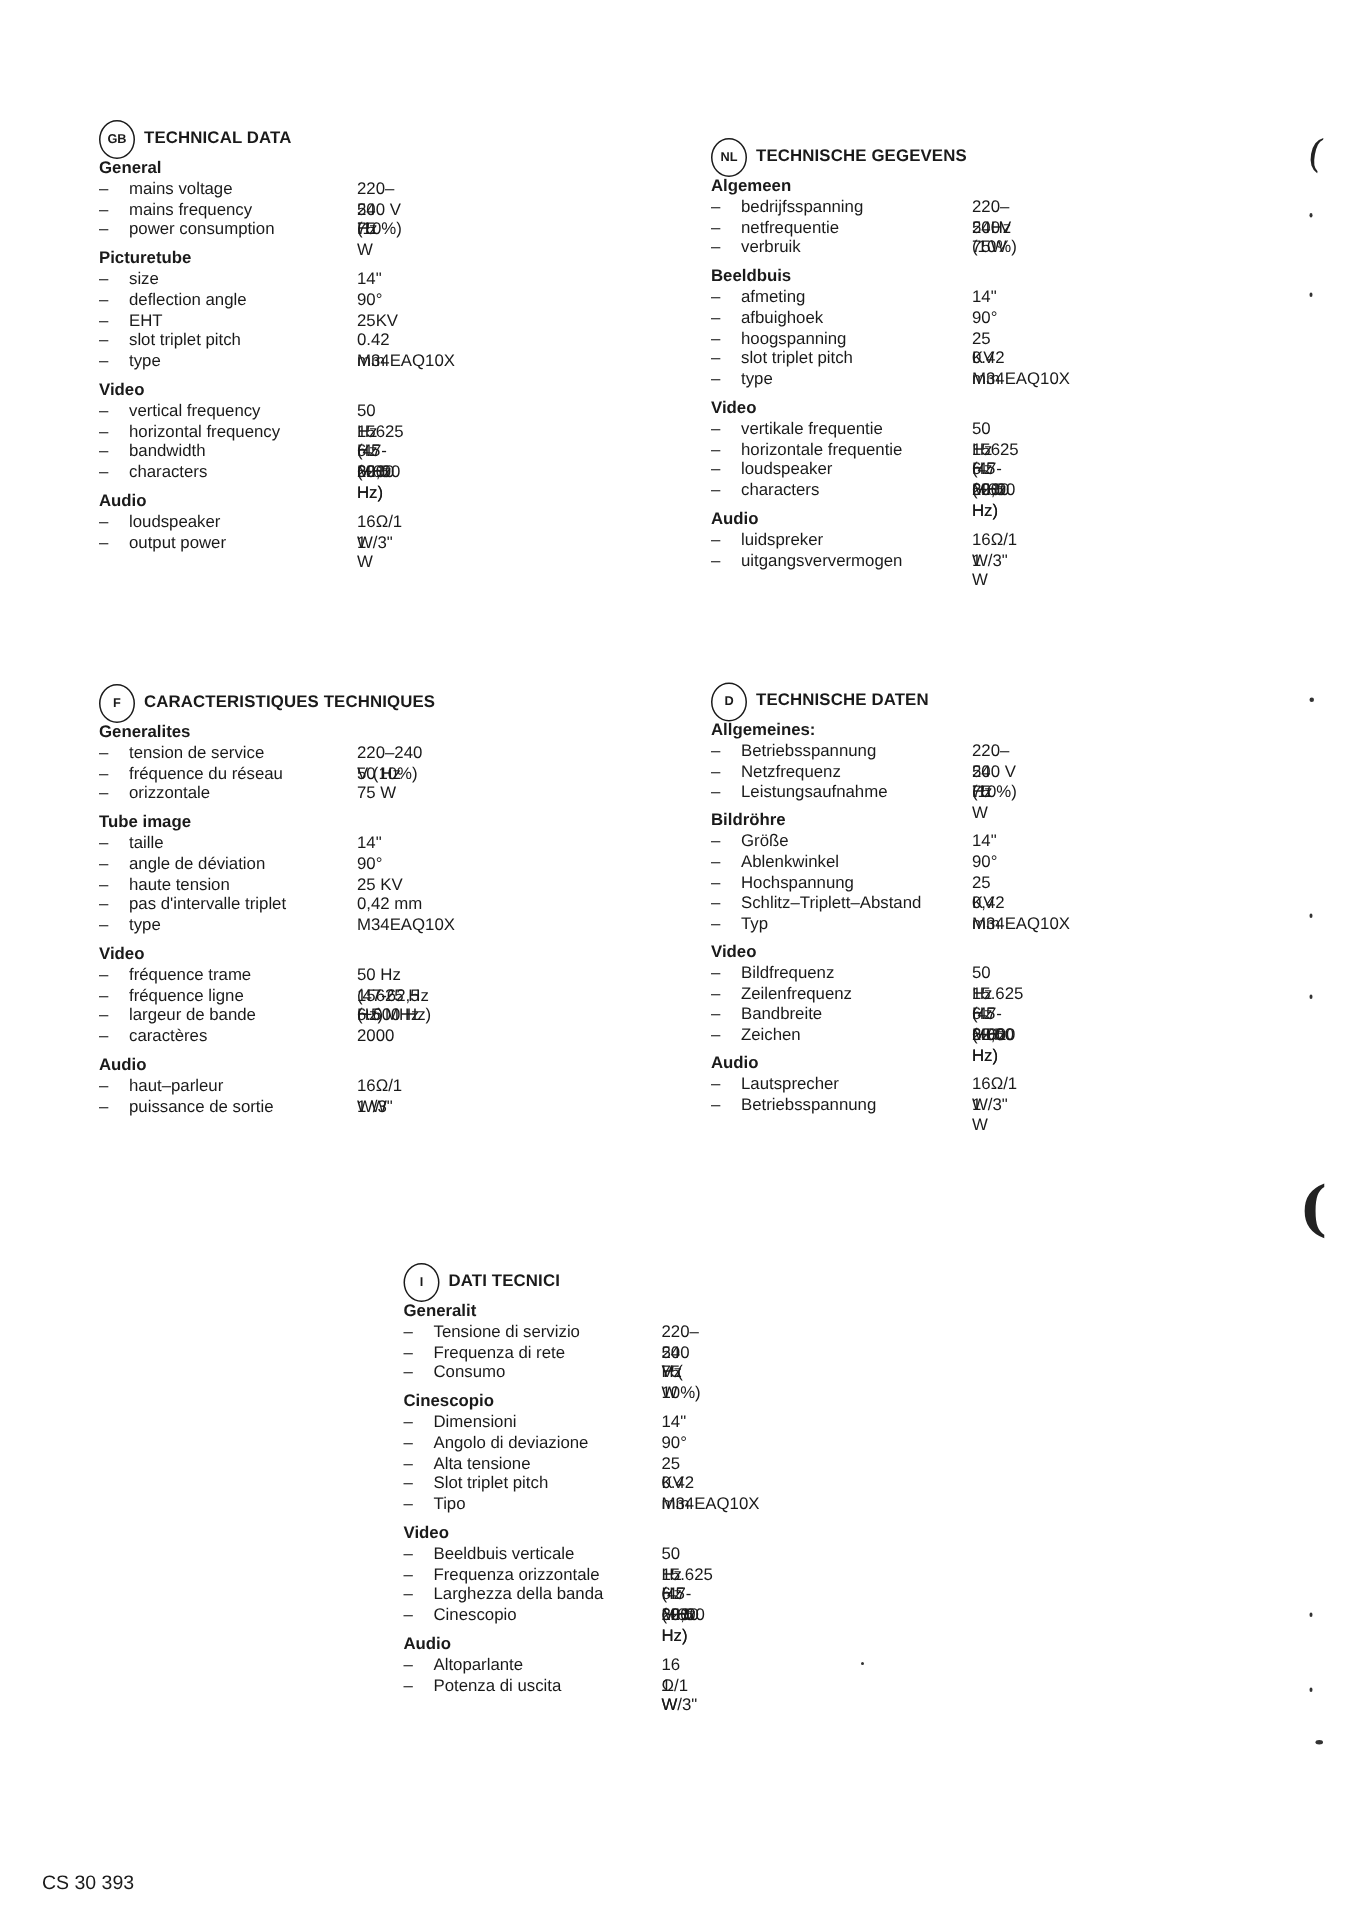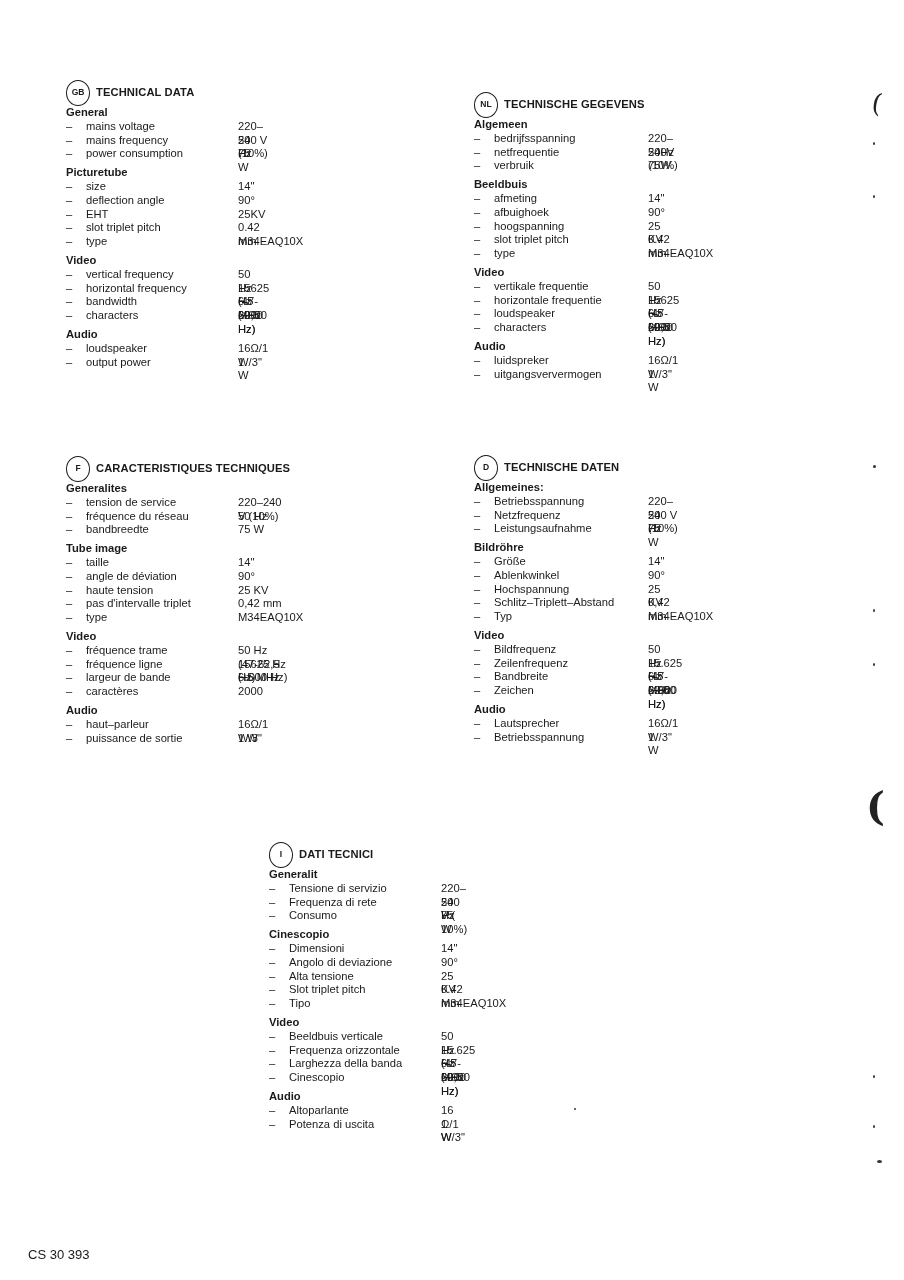--- a/index.html
+++ b/index.html
@@ -217,21 +217,21 @@
         <span class="label">tension de service</span>
         <span class="value" style="left:172px">220–240 V (10%)</span>
       </div>
       <div class="row">
         <span class="dash">–</span>
         <span class="label">fréquence du réseau</span>
         <span class="value" style="left:172px">50 Hz</span>
       </div>
       <div class="row">
         <span class="dash">–</span>
-        <span class="label">bandbreedte</span>
+        <span class="label">orizzontale</span>
         <span class="value" style="left:172px">75 W</span>
       </div>
     </div>
     <div class="group">
       <div class="group-title">Tube image</div>
       <div class="row">
         <span class="dash">–</span>
         <span class="label">taille</span>
         <span class="value" style="left:172px">14"</span>
       </div>

